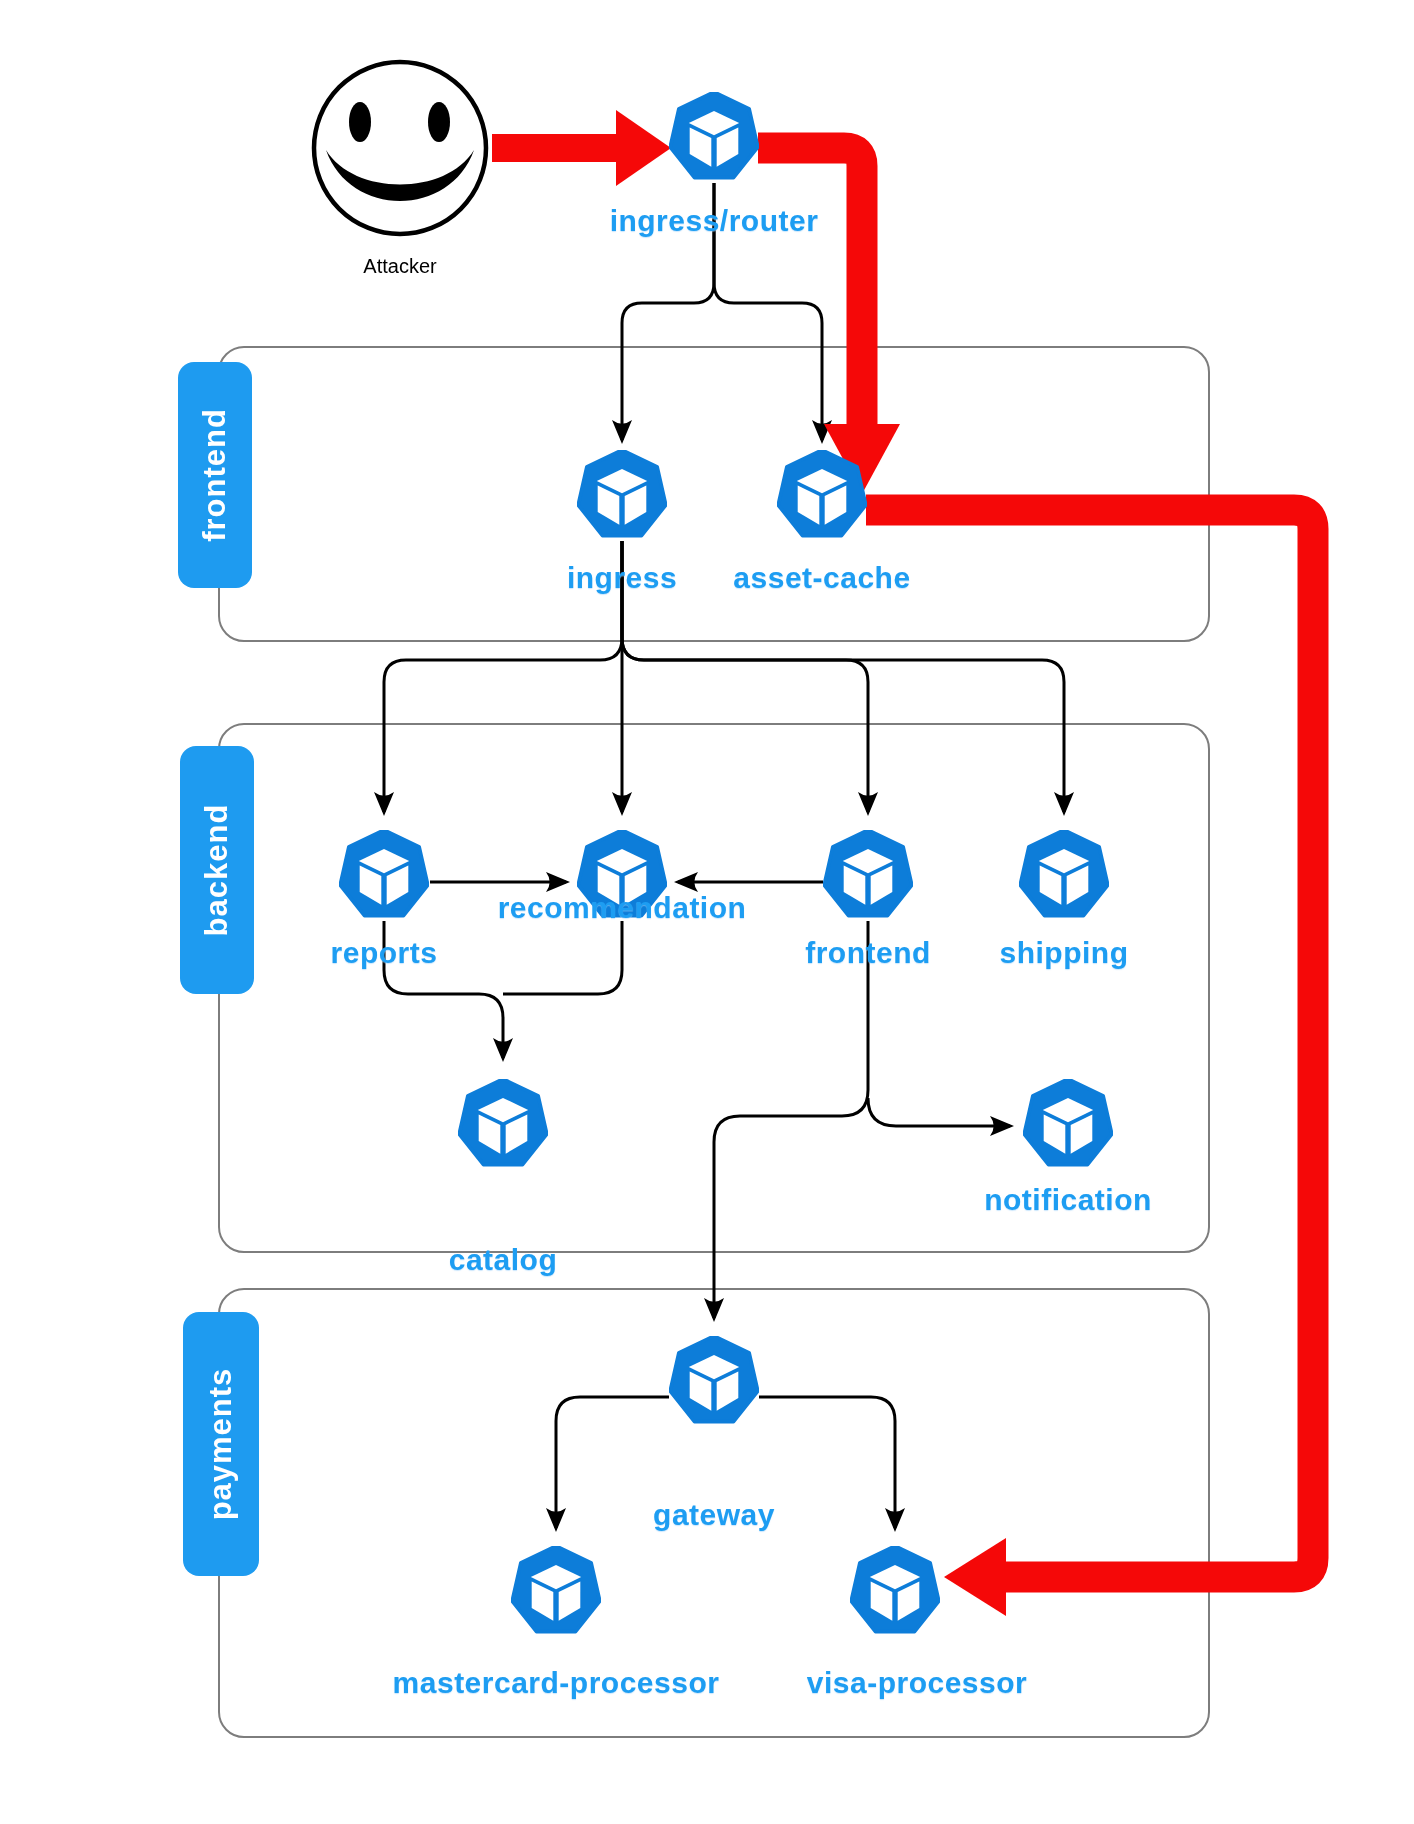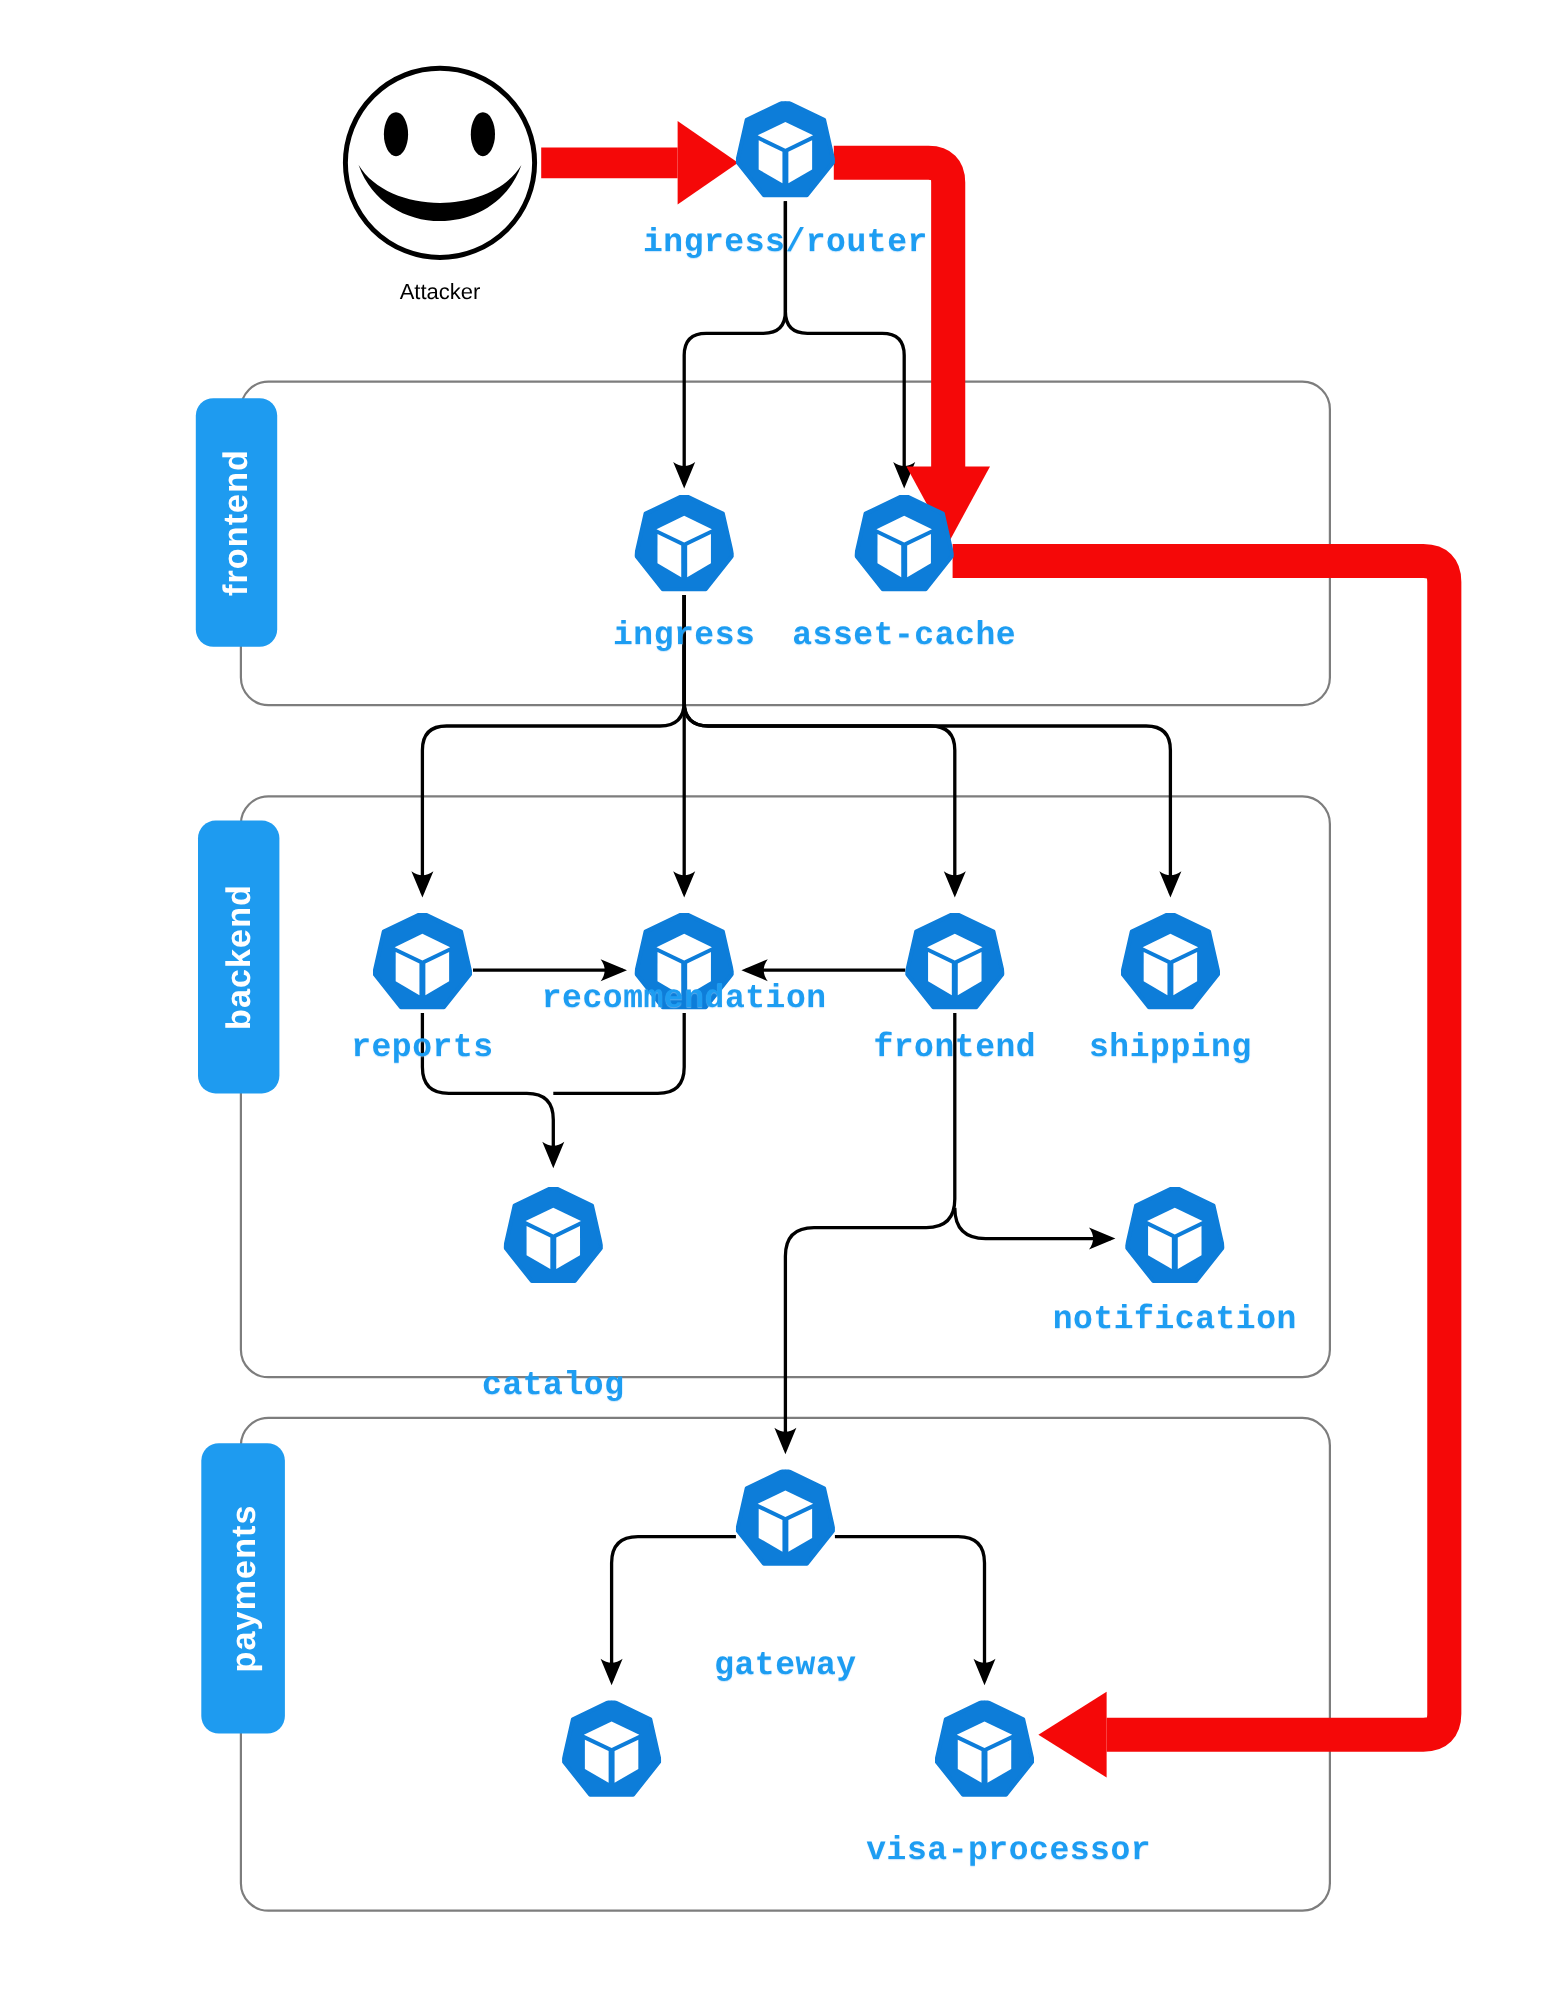--- a/index.html
+++ b/index.html
@@ -31,21 +31,21 @@
   .box-frontend{left:218px;top:346px;width:988px;height:292px;}
   .box-backend{left:218px;top:723px;width:988px;height:526px;}
   .box-payments{left:218px;top:1288px;width:988px;height:446px;}
   .badge-frontend{left:178px;top:362px;width:74px;height:226px;}
   .badge-backend{left:180px;top:746px;width:74px;height:248px;}
   .badge-payments{left:183px;top:1312px;width:76px;height:264px;}
   svg.layer{position:absolute;left:0;top:0;z-index:3;}
   .nlabel{
     position:absolute;transform:translate(-50%,-50%);white-space:nowrap;
     color:var(--label-blue);font-weight:bold;font-size:30px;letter-spacing:.5px;
-    z-index:4;text-shadow:0 1px 1px rgba(160,210,250,.55);font-family:Liberation Mono, monospace;
+    z-index:4;text-shadow:0 1px 1px rgba(160,210,250,.55);
   }
   .actor-label{
     position:absolute;transform:translate(-50%,-50%);white-space:nowrap;
     color:#000;font-weight:normal;font-size:20px;z-index:4;
   }
   .edge{fill:none;stroke:var(--edge);stroke-width:3;}
   .attack{fill:none;stroke:var(--attack-red);}
   .attack-head{fill:var(--attack-red);stroke:none;}
 </style>
 </head>
@@ -128,14 +128,15 @@
   <div class="nlabel" style="left:714px;top:221px;">ingress/router</div>
   <div class="nlabel" style="left:622px;top:578px;">ingress</div>
   <div class="nlabel" style="left:822px;top:578px;">asset-cache</div>
   <div class="nlabel" style="left:384px;top:953px;text-align:right;">reports</div>
   <div class="nlabel" style="left:622px;top:908px;">recommendation</div>
   <div class="nlabel" style="left:868px;top:953px;">frontend</div>
   <div class="nlabel" style="left:1064px;top:953px;">shipping</div>
   <div class="nlabel" style="left:503px;top:1260px;">catalog</div>
   <div class="nlabel" style="left:1068px;top:1200px;">notification</div>
   <div class="nlabel" style="left:714px;top:1467px;margin-top:48px;">gateway</div>
+  <div class="nlabel" style="left:556px;top:1683px;">mastercard-processor</div>
   <div class="nlabel" style="left:917px;top:1683px;">visa-processor</div>
 </div>
 
 </body></html>

